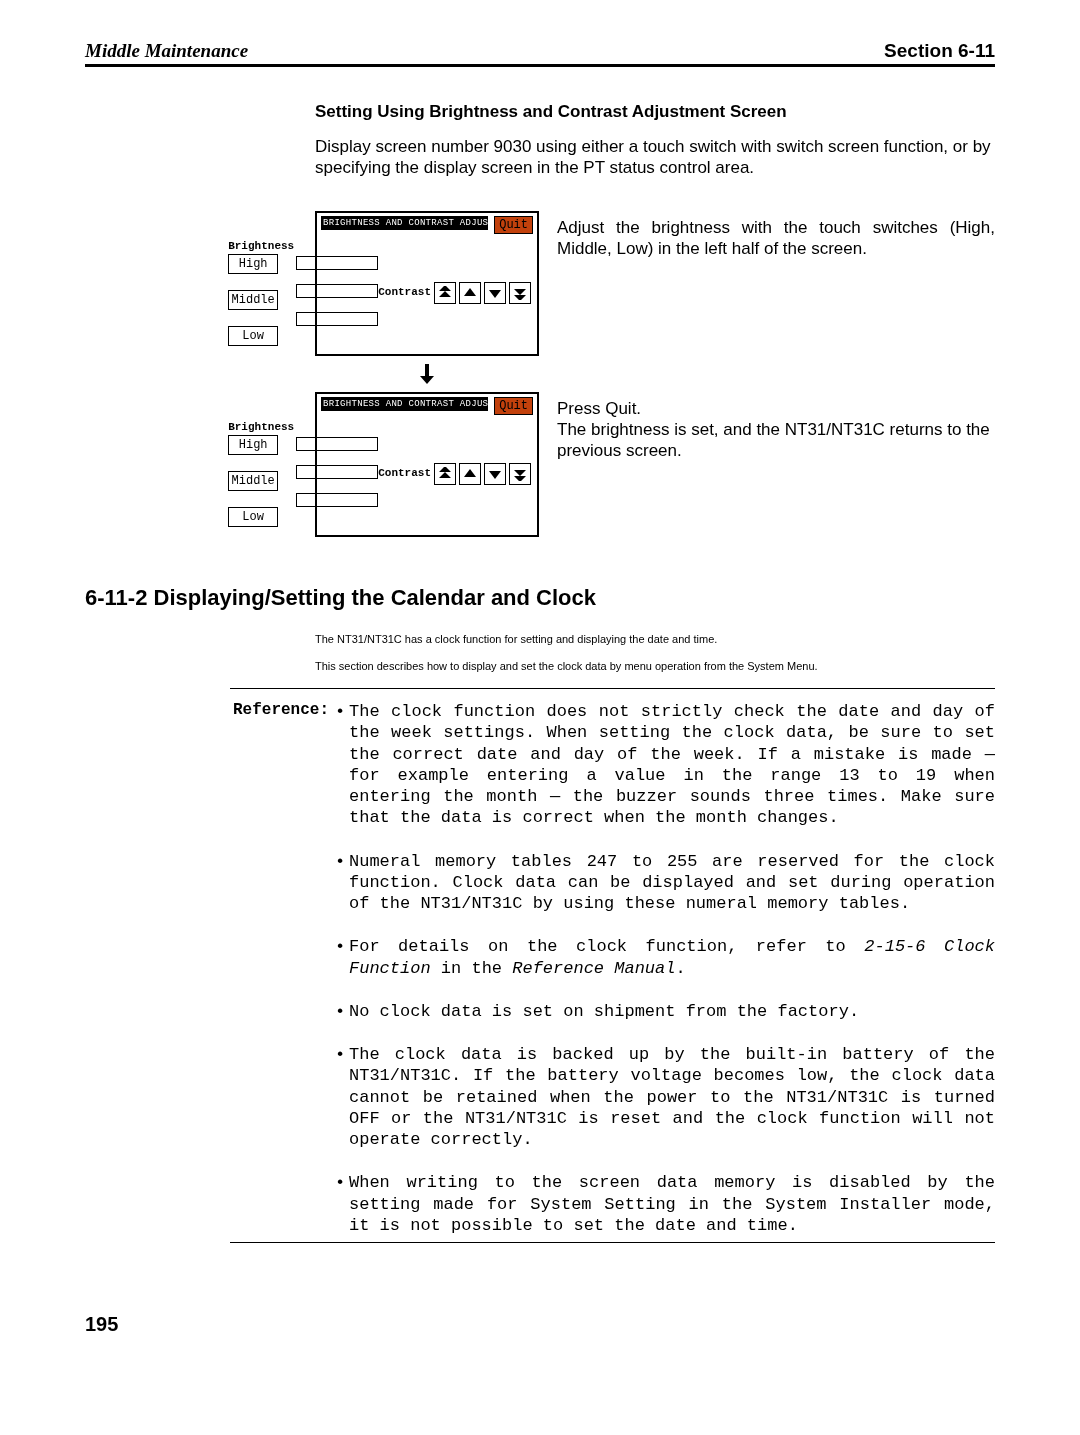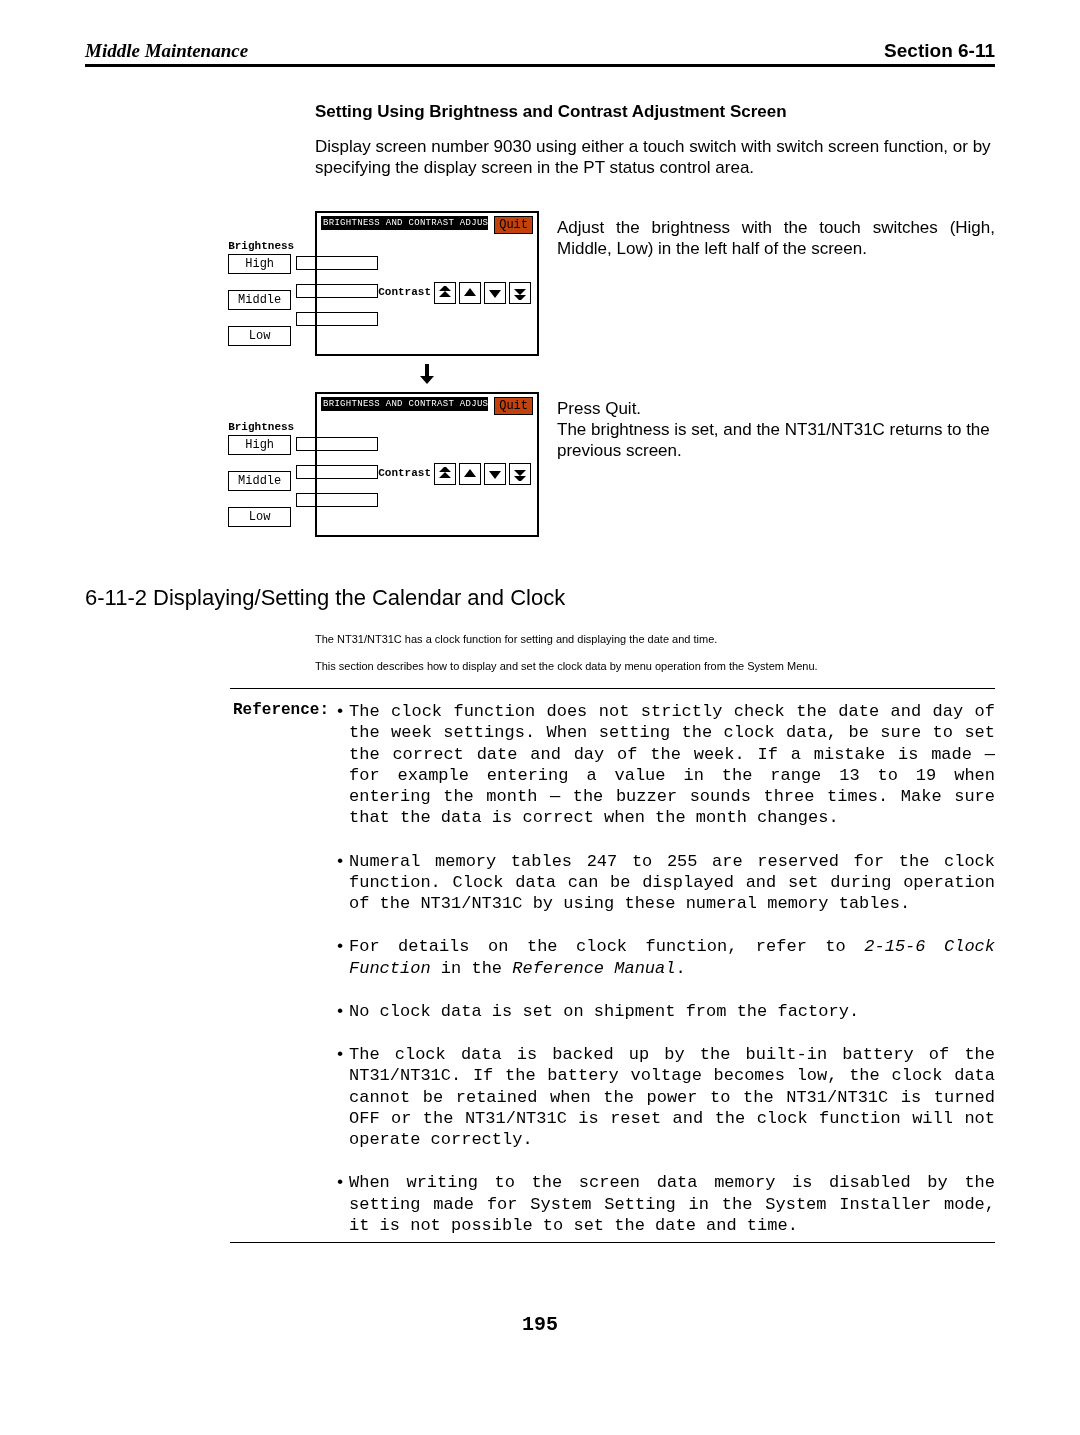--- a/index.html
+++ b/index.html
@@ -94,21 +94,21 @@
     .col-label {
       font-weight: bold;
       font-size: 11px;
       font-family: 'Courier New', monospace;
       margin-bottom: 2px;
     }
     .level-btn {
       border: 1px solid #000;
       font-size: 12px;
       padding: 2px 2px;
-      width: 63px;
+      width: 50px;
       text-align: center;
       font-family: 'Courier New', monospace;
     }
     .center-col {
       flex: 1;
       display: flex;
       flex-direction: column;
       gap: 14px;
       padding-left: 2px;
       padding-top: 16px;
@@ -143,21 +143,21 @@
     .caption-text {
       font-size: 17px;
       line-height: 1.25;
       flex: 1;
       padding-top: 6px;
     }
     .caption-text.justified {
       text-align: justify;
     }
     .subsection-heading {
-      font-weight: normal;
+      font-weight: bold;
       font-size: 22px;
       margin-top: 48px;
       margin-bottom: 22px;
     }
     .body-para {
       margin-left: 230px;
       font-size: 11px;
       line-height: 1.25;
       margin-bottom: 14px;
       text-align: justify;
@@ -202,22 +202,22 @@
     .reference-list li::before {
       content: "•";
       position: absolute;
       left: 0;
       top: 0;
     }
     .italic {
       font-style: italic;
     }
     .page-number {
-      text-align: center;
-      font-family: Liberation Mono, monospace;
+      text-align: left;
+      font-family: Liberation Sans, sans-serif;
       font-weight: bold;
       font-size: 20px;
       margin-top: 70px;
     }
   </style>
 </head>
 <body>
 
 <div class="header-line">
   <div class="header-left">Middle Maintenance</div>

